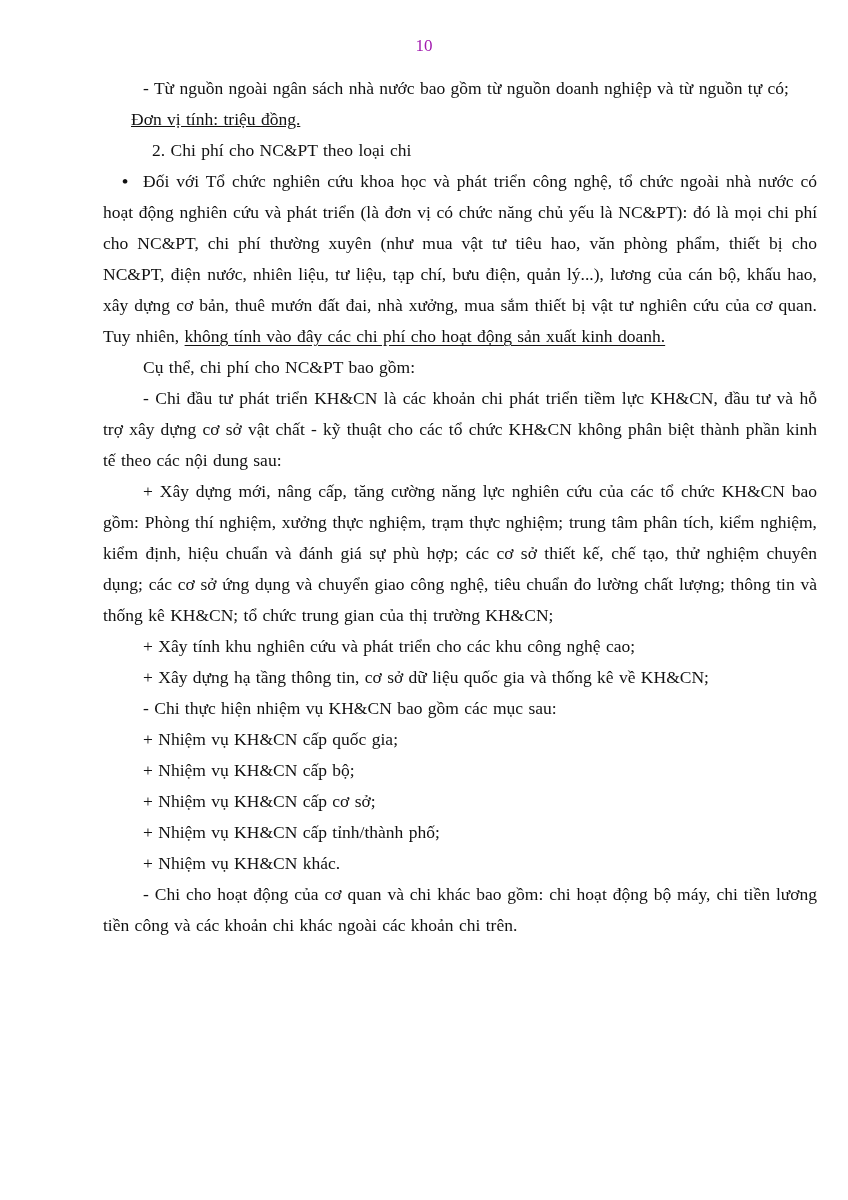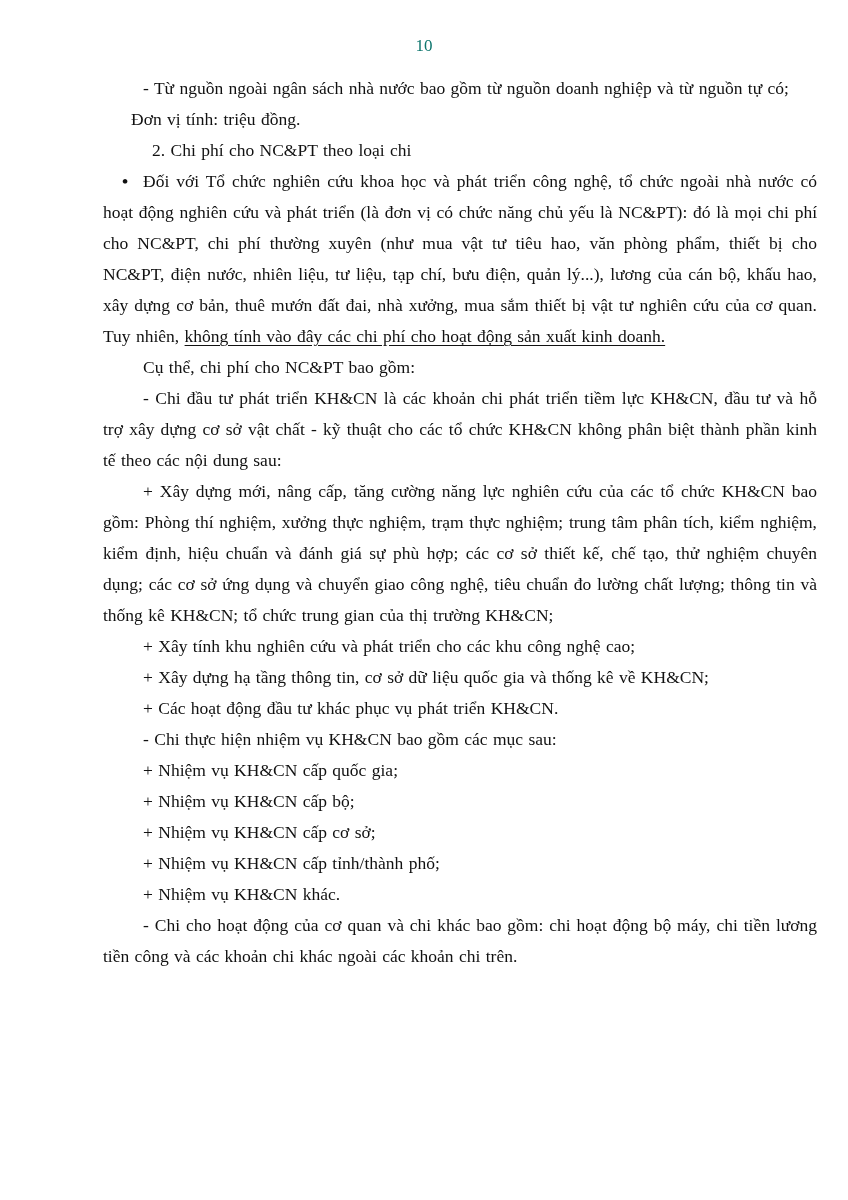--- a/index.html
+++ b/index.html
@@ -16,35 +16,35 @@
     color: #111111;
     font-family: "Liberation Serif", "DejaVu Serif", serif;
     font-size: 17.5px;
     overflow: hidden;
   }
   .page-number {
     padding-top: 36px;
     text-align: center;
     line-height: 20px;
     font-size: 17px;
-    color: #0f766e;
+    color: #a21caf;
   }
   .content {
     margin-top: 17px;
     padding-left: 103px;
     padding-right: 31px;
   }
   .para {
     margin: 0;
     text-align: justify;
     line-height: 31px;
     text-indent: 40px;
     word-spacing: 1px;
   }
-  .para.indent-small  { text-indent: 28px; }
+  .para.indent-small  { text-indent: 28px; text-decoration: underline; }
   .para.indent-large  { text-indent: 49px; }
   .para.indent-bullet { text-indent: 19px; }
   .run-bold { font-weight: normal; }
   .run-underline { text-decoration: underline; text-underline-offset: 3px; }
   .bullet-glyph {
     display: inline-block;
     width: 21px;
     font-weight: bold;
     text-indent: 0;
   }
@@ -57,21 +57,20 @@
   <div class="content">
       <p class="para"><span class="">- Từ nguồn ngoài ngân sách nhà nước bao gồm từ nguồn doanh nghiệp và từ nguồn tự có;</span></p>
       <p class="para indent-small"><span class="">Đơn vị tính: triệu đồng.</span></p>
       <p class="para indent-large"><span class="run-bold ">2. Chi phí cho NC&amp;PT theo loại chi</span></p>
       <p class="para indent-bullet"><span class="bullet-glyph">•</span><span class="run-bold ">Đối với Tổ chức nghiên cứu khoa học và phát triển công nghệ</span><span class="">, tổ chức ngoài nhà nước có hoạt động nghiên cứu và phát triển (là đơn vị có chức năng chủ yếu là NC&amp;PT): đó là mọi chi phí cho NC&amp;PT, chi phí thường xuyên (như mua vật tư tiêu hao, văn phòng phẩm, thiết bị cho NC&amp;PT, điện nước, nhiên liệu, tư liệu, tạp chí, bưu điện, quản lý...), lương của cán bộ, khấu hao, xây dựng cơ bản, thuê mướn đất đai, nhà xưởng, mua sắm thiết bị vật tư nghiên cứu của cơ quan. Tuy nhiên, </span><span class="run-underline">không tính vào đây các chi phí cho hoạt động sản xuất kinh doanh.</span></p>
       <p class="para"><span class="">Cụ thể, chi phí cho NC&amp;PT bao gồm:</span></p>
       <p class="para"><span class="">- Chi đầu tư phát triển KH&amp;CN là các khoản chi phát triển tiềm lực KH&amp;CN, đầu tư và hỗ trợ xây dựng cơ sở vật chất - kỹ thuật cho các tổ chức KH&amp;CN không phân biệt thành phần kinh tế theo các nội dung sau:</span></p>
       <p class="para"><span class="">+ Xây dựng mới, nâng cấp, tăng cường năng lực nghiên cứu của các tổ chức KH&amp;CN bao gồm: Phòng thí nghiệm, xưởng thực nghiệm, trạm thực nghiệm; trung tâm phân tích, kiểm nghiệm, kiểm định, hiệu chuẩn và đánh giá sự phù hợp; các cơ sở thiết kế, chế tạo, thử nghiệm chuyên dụng; các cơ sở ứng dụng và chuyển giao công nghệ, tiêu chuẩn đo lường chất lượng; thông tin và thống kê KH&amp;CN; tổ chức trung gian của thị trường KH&amp;CN;</span></p>
       <p class="para"><span class="">+ Xây tính khu nghiên cứu và phát triển cho các khu công nghệ cao;</span></p>
       <p class="para"><span class="">+ Xây dựng hạ tầng thông tin, cơ sở dữ liệu quốc gia và thống kê về KH&amp;CN;</span></p>
-      <p class="para"><span class="">+ Các hoạt động đầu tư khác phục vụ phát triển KH&amp;CN.</span></p>
       <p class="para"><span class="">- Chi thực hiện nhiệm vụ KH&amp;CN bao gồm các mục sau:</span></p>
       <p class="para"><span class="">+ Nhiệm vụ KH&amp;CN cấp quốc gia;</span></p>
       <p class="para"><span class="">+ Nhiệm vụ KH&amp;CN cấp bộ;</span></p>
       <p class="para"><span class="">+ Nhiệm vụ KH&amp;CN cấp cơ sở;</span></p>
       <p class="para"><span class="">+ Nhiệm vụ KH&amp;CN cấp tỉnh/thành phố;</span></p>
       <p class="para"><span class="">+ Nhiệm vụ KH&amp;CN khác.</span></p>
       <p class="para"><span class="">- Chi cho hoạt động của cơ quan và chi khác bao gồm: chi hoạt động bộ máy, chi tiền lương tiền công và các khoản chi khác ngoài các khoản chi trên.</span></p>
     </div>
 </div>
 

